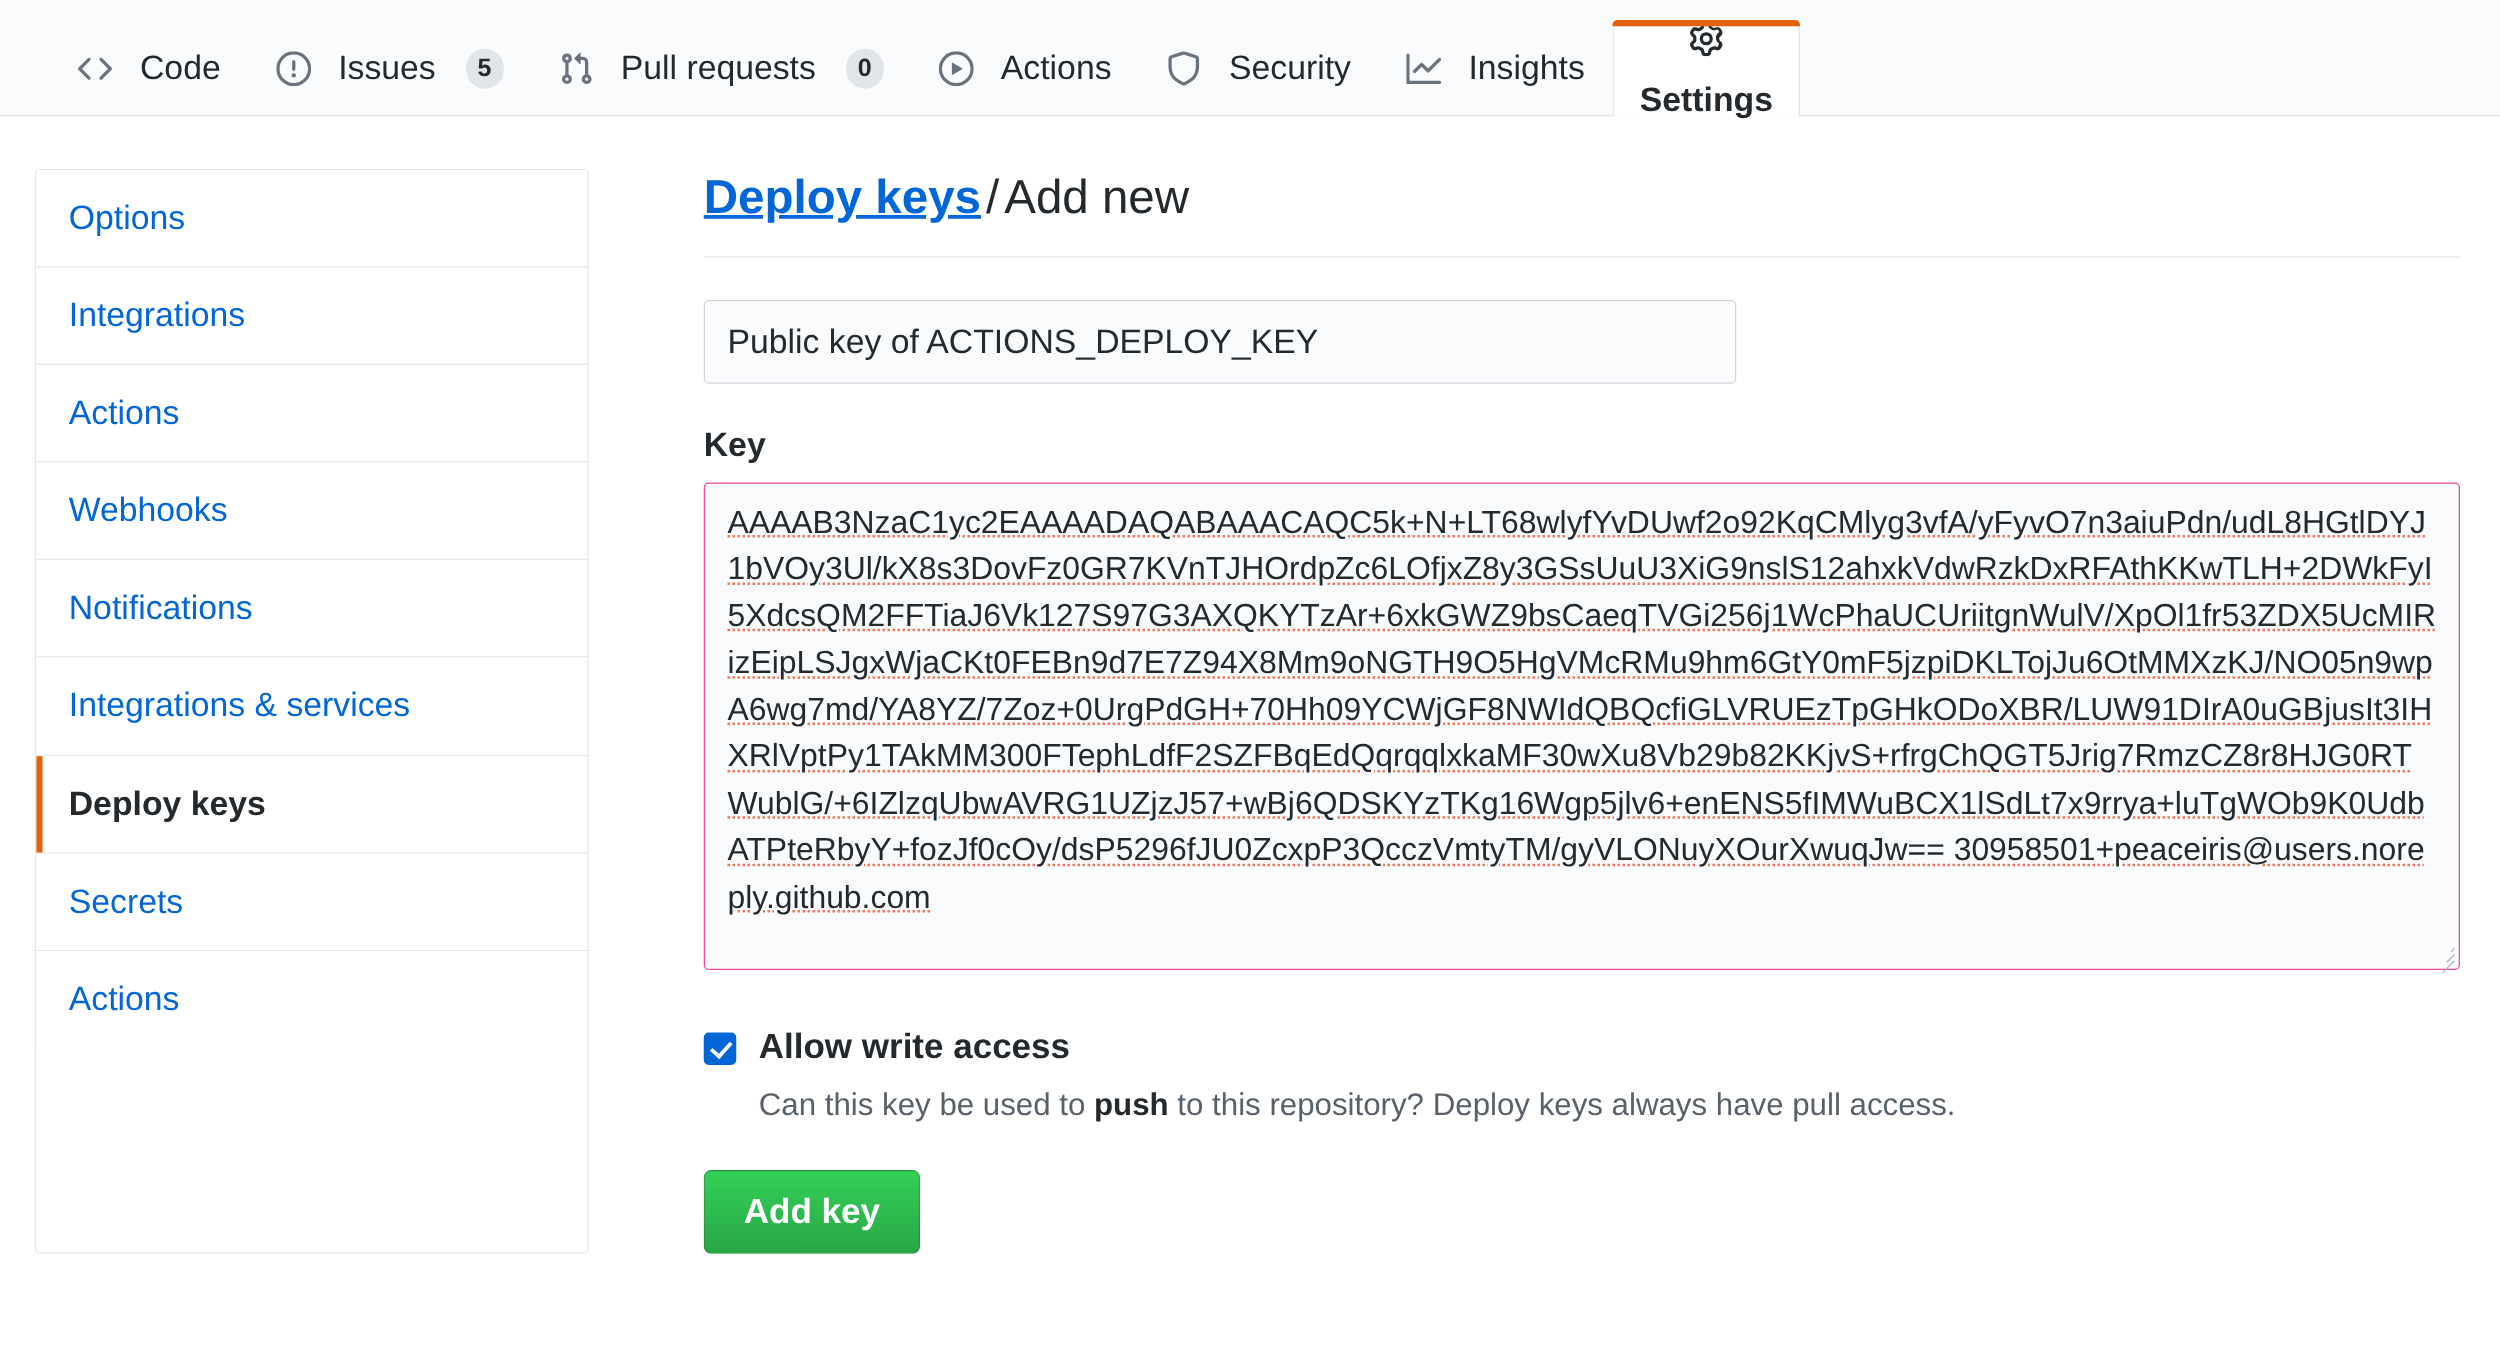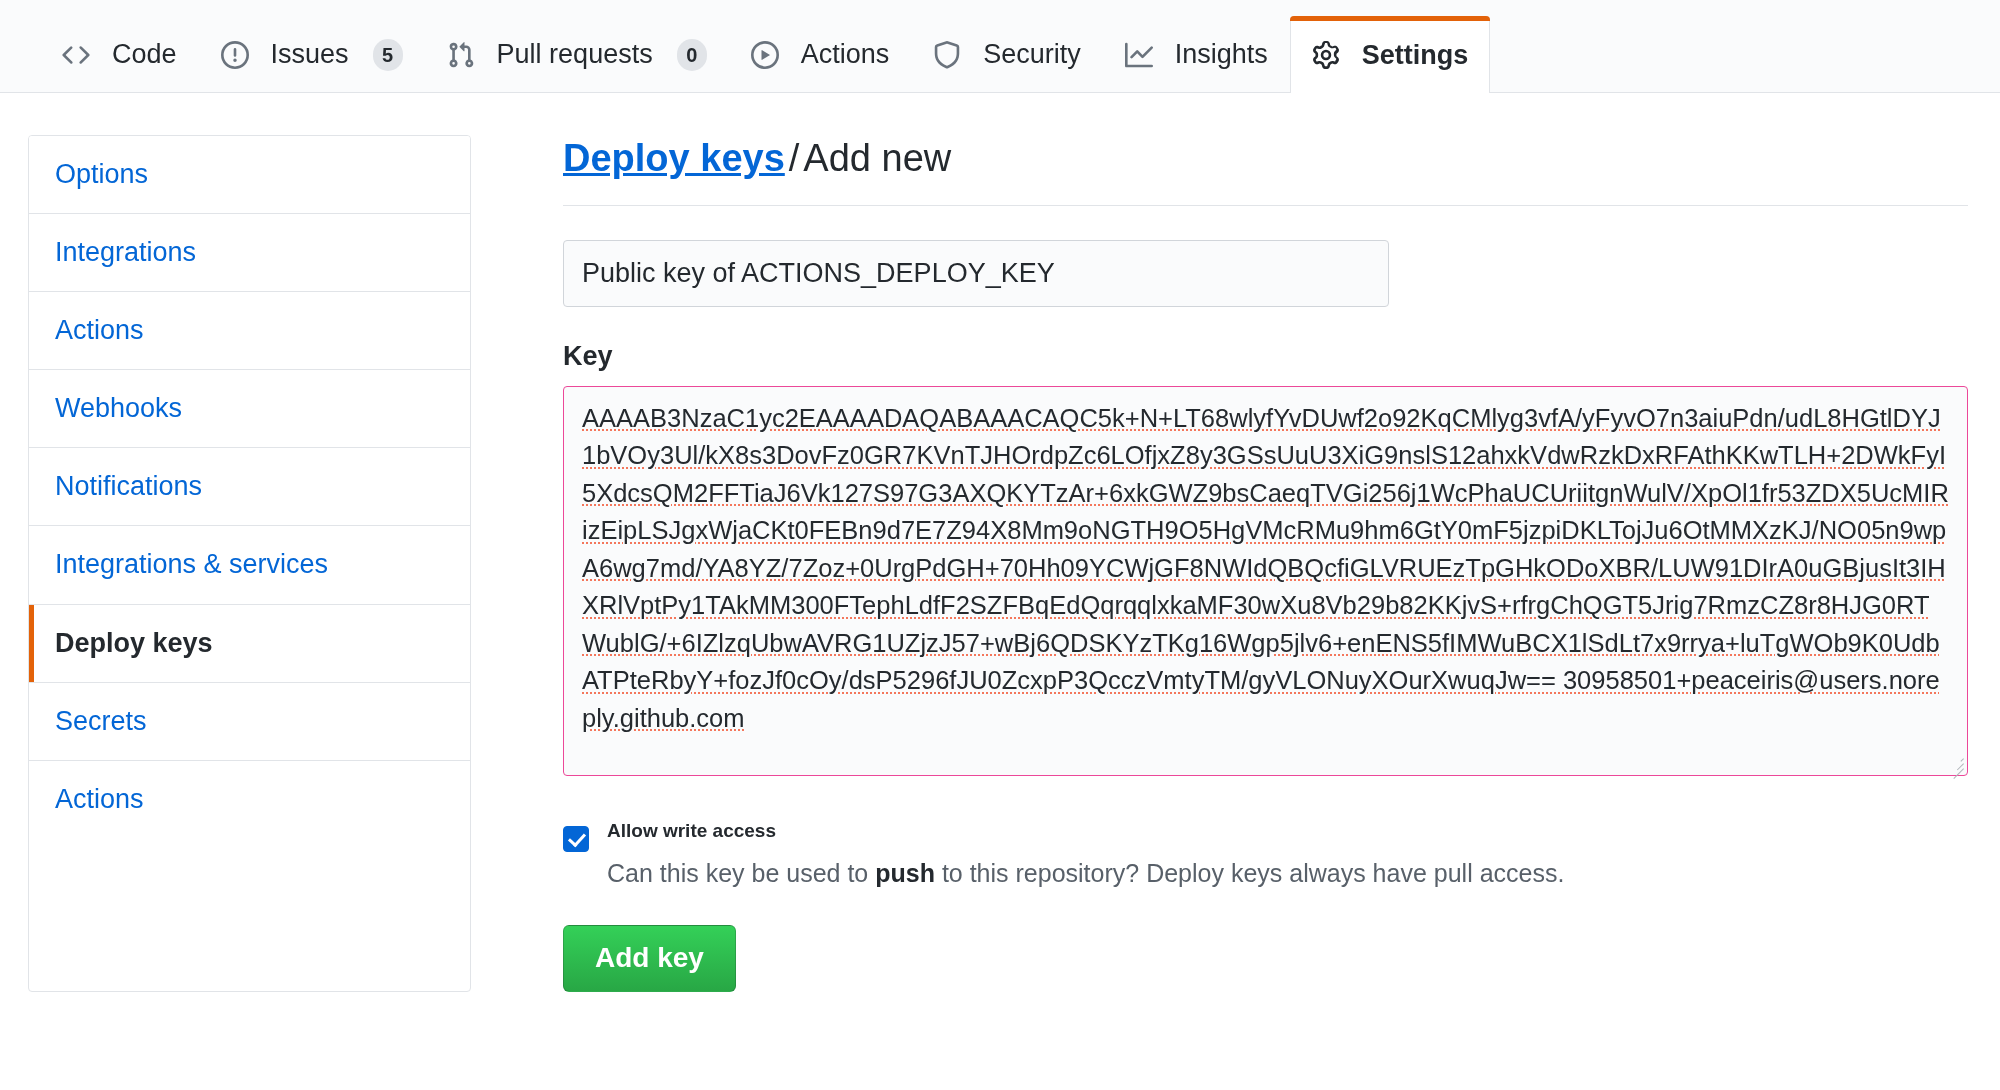--- a/index.html
+++ b/index.html
@@ -37,20 +37,21 @@
   }
   .tab .tab-label { line-height: 1; }
   .tab.active {
     background: #ffffff;
     border-color: #e1e4e8;
     border-top-left-radius: 4px;
     border-top-right-radius: 4px;
     font-weight: 600;
     margin-bottom: -1px;
     height: 77px;
+    flex-direction: column;
   }
   .tab.active::before {
     content: "";
     position: absolute;
     left: -1px; right: -1px; top: -1px;
     height: 5px;
     background: #e36209;
     border-top-left-radius: 4px;
     border-top-right-radius: 4px;
   }
@@ -215,21 +216,21 @@
     content: "";
     position: absolute;
     left: 8px; top: 3px;
     width: 7px; height: 13px;
     border: solid #ffffff;
     border-width: 0 3px 3px 0;
     transform: rotate(42deg);
   }
   .cb-texts { flex: 1; min-width: 0; }
   .cb-title {
-    font-size: 19px;
+    font-size: 28px;
     font-weight: 600;
     color: #24292e;
     line-height: 1.2;
     display: block;
   }
   .cb-note {
     display: block;
     font-size: 25px;
     color: #586069;
     margin-top: 14px;

